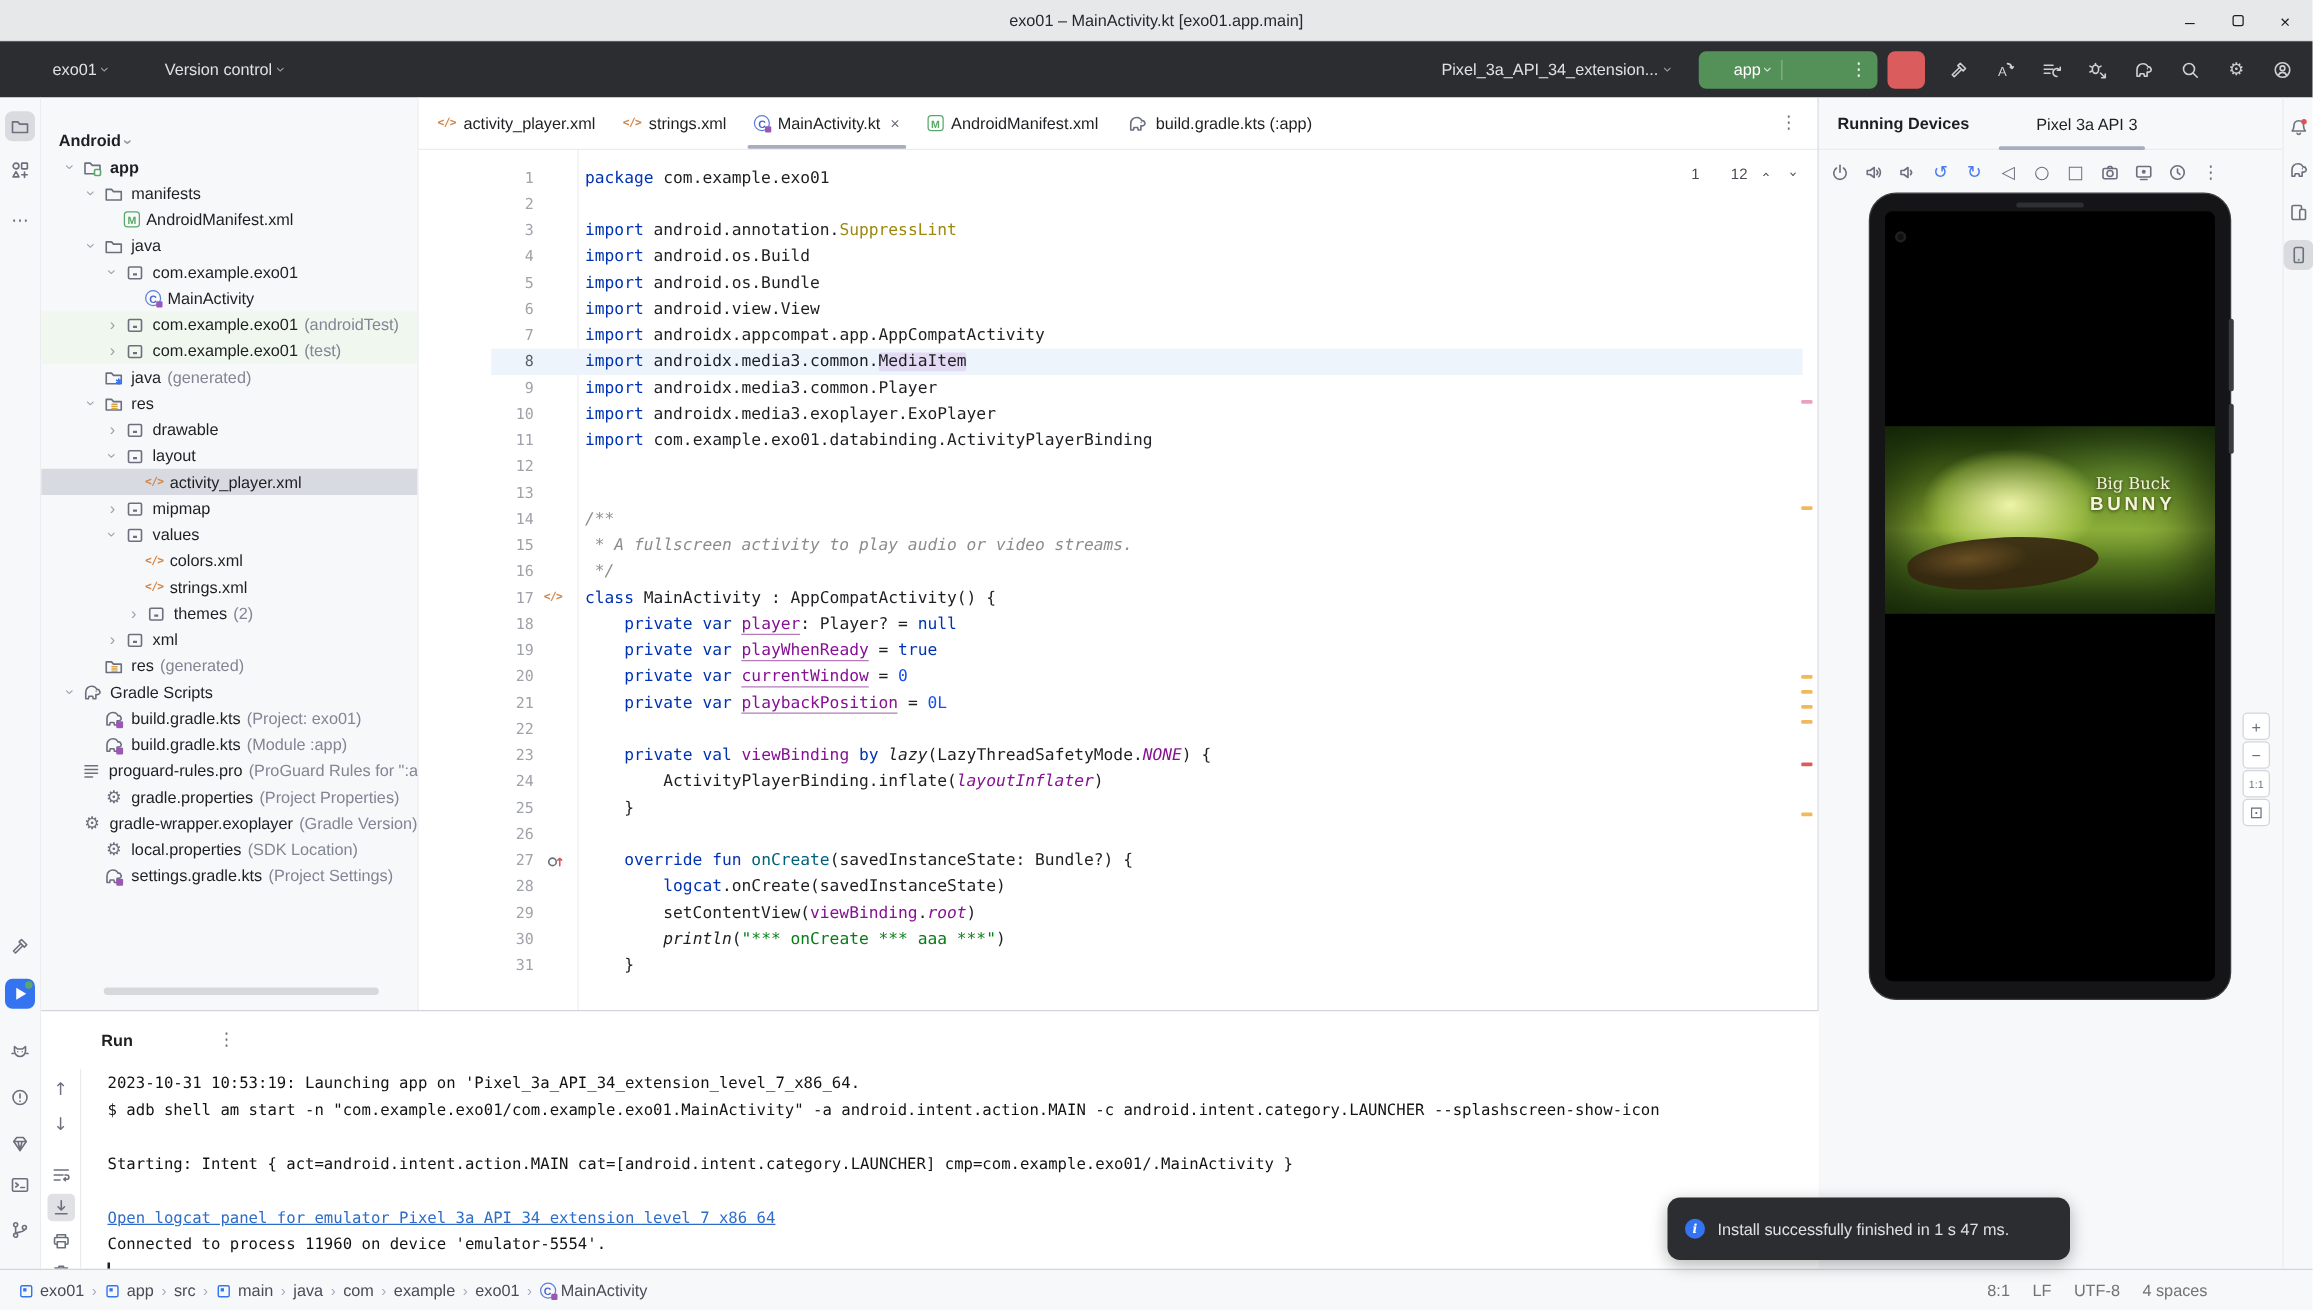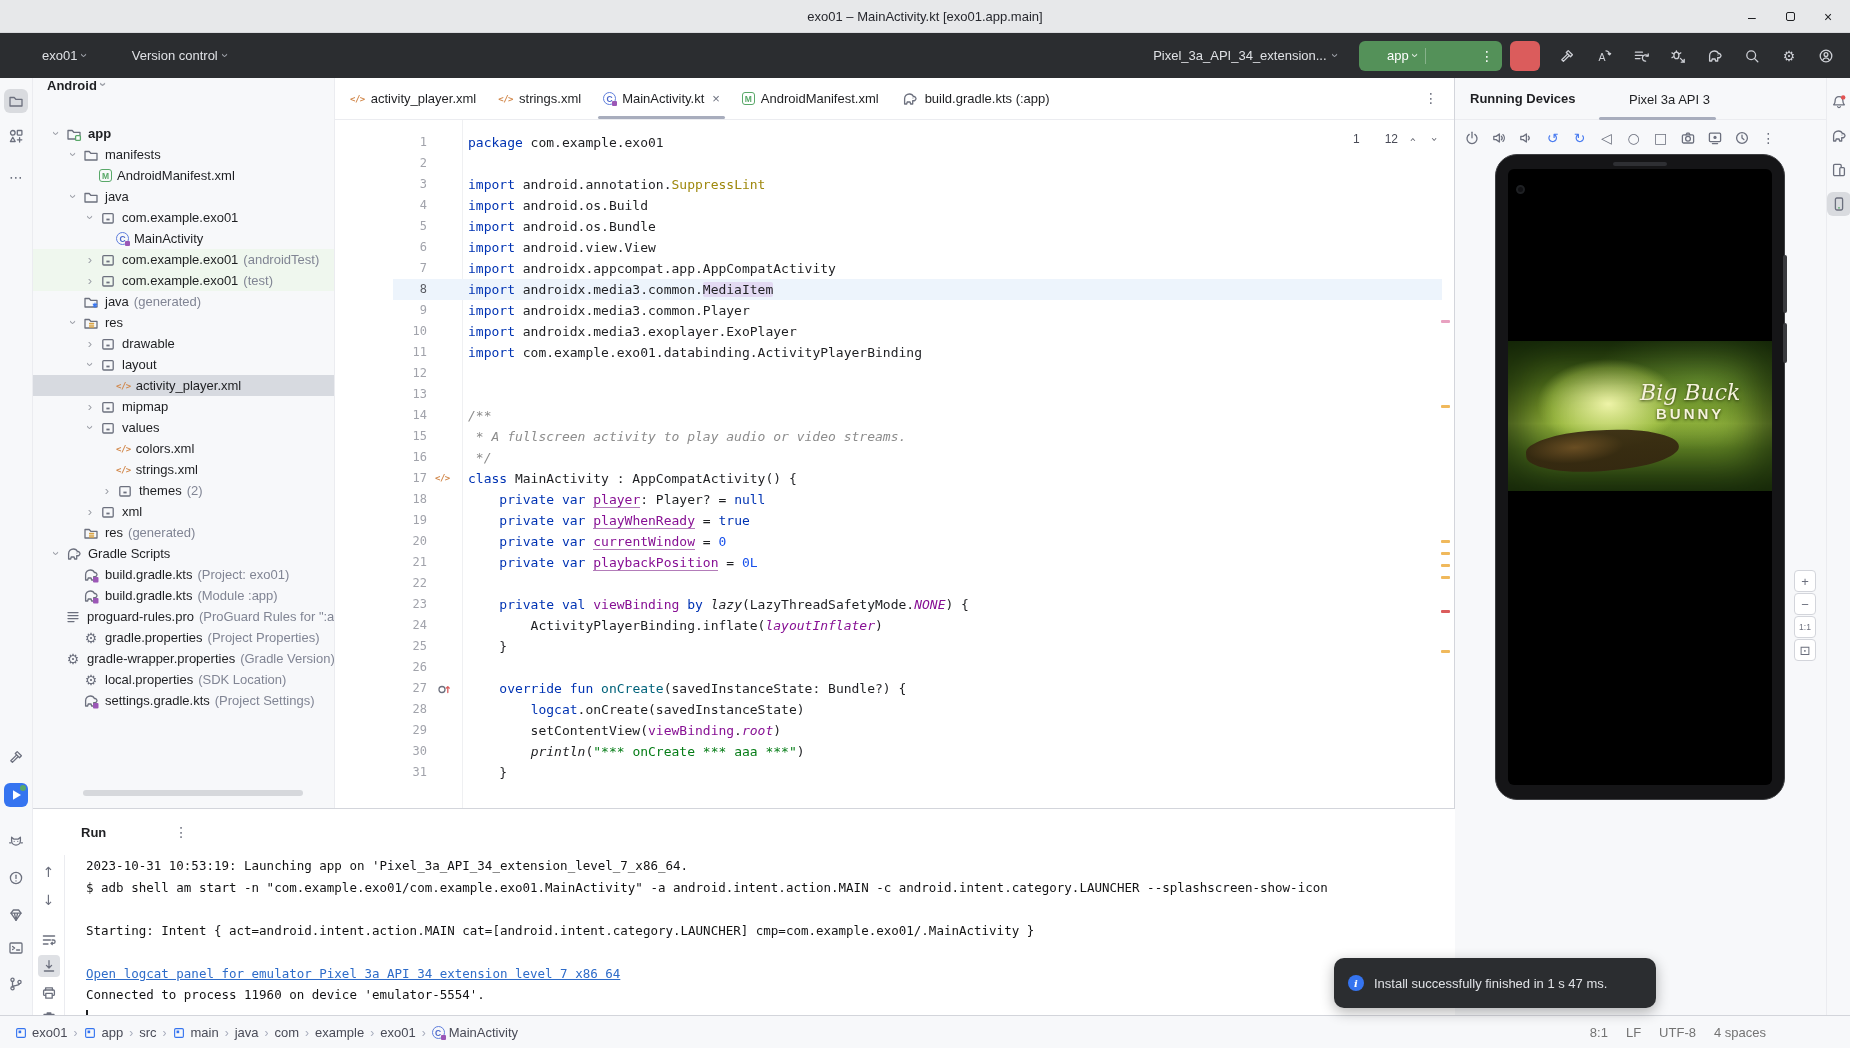--- a/index.html
+++ b/index.html
@@ -34,21 +34,21 @@
   #stop-btn{width:30px;height:30px;border-radius:6px;background:var(--red);display:flex;align-items:center;justify-content:center;color:#fff;margin-right:10px}
   #tb-icons{display:flex;align-items:center;gap:19px}
   
   #left-stripe{left:0;top:78px;width:33px;height:937px;background:var(--panel);border-right:1px solid var(--border)}
   #right-stripe{left:1826px;top:78px;width:24px;height:937px;background:var(--panel);border-left:1px solid var(--border)}
   .stripe-ic{position:absolute;left:50%;transform:translateX(-50%);width:24px;height:24px;display:flex;align-items:center;justify-content:center;color:var(--icon);border-radius:6px}
   .stripe-ic.sel{background:#D9DBDF}
   .stripe-ic.active-run{background:var(--blue);color:#fff}
   
   #project{left:33px;top:78px;width:302px;height:730px;background:var(--panel);border-right:1px solid var(--border);overflow:hidden}
-  #project-header{height:42px;display:flex;align-items:flex-start;padding-left:14px;gap:4px;font-weight:600}
+  #project-header{height:42px;display:flex;align-items:flex-end;padding-left:14px;gap:4px;font-weight:600}
   #tree{position:absolute;left:0;right:0;top:42px;padding-top:3px}
   .trow{height:21px;display:flex;align-items:center;white-space:nowrap}
   .trow .chv{width:18px;display:flex;justify-content:center;color:#6C707E;font-size:12px}
   .trow .lbl{margin-left:5px}
   .trow .hint{margin-left:5px;color:var(--hint)}
   .trow.selected{background:#D7DAE0}
   .trow.green{background:#EFF7EE}
   .trow.b .lbl{font-weight:700}
   #proj-hscroll{position:absolute;left:50px;top:712px;width:220px;height:6px;border-radius:3px;background:#D6D8DC}
   
@@ -108,21 +108,21 @@
   #screen{position:absolute;left:12px;right:12px;top:14px;bottom:14px;background:#000;border-radius:6px;overflow:hidden}
   #cam{position:absolute;left:8px;top:16px;width:9px;height:9px;border-radius:50%;background:#101013;border:2px solid #1E2023}
   #video{position:absolute;left:0;right:0;top:172px;height:150px;
     background:
       radial-gradient(95px 60px at 38% 42%, rgba(246,250,176,.95), rgba(186,214,88,.45) 60%, rgba(0,0,0,0) 75%),
       radial-gradient(150px 95px at 72% 28%, rgba(122,170,62,.55), rgba(0,0,0,0) 70%),
       linear-gradient(180deg,#243c0e 0%,#4f6d1b 28%,#7c9b2c 46%,#8fae39 55%,#5c7e23 72%,#2c4612 100%)}
   #video .vig{position:absolute;inset:0;box-shadow:inset 0 0 40px 18px rgba(10,25,5,.65)}
   #video .log{position:absolute;left:7%;bottom:14%;width:58%;height:27%;background:radial-gradient(closest-side at 32% 38%,#6b4a23,#352610);border-radius:45% 55% 50% 50%;transform:rotate(-4deg);opacity:.92}
   #video .vt{position:absolute;right:12%;top:26%;text-align:center;color:#F5F2DC;text-shadow:0 1px 3px rgba(30,40,5,.8)}
-  #video .vt .l1{font-family:"DejaVu Serif","Liberation Serif",serif;font-style:italic;font-size:22px}
+  #video .vt .l1{font-family:"DejaVu Serif","Liberation Serif",serif;font-size:13px}
   #video .vt .l2{font-weight:700;font-size:15px;letter-spacing:3px}
   .side-btn{position:absolute;right:-3px;width:4px;border-radius:2px;background:#3A3B3E}
   #zoom-ctrl{position:absolute;left:339px;top:492px;width:23px;display:flex;flex-direction:column;gap:1px}
   #zoom-ctrl .zb{width:22px;height:22px;background:#fff;border:1px solid var(--border2);border-radius:4px;display:flex;align-items:center;justify-content:center;color:var(--icon);font-size:13px}
   #zoom-ctrl .zb.small{font-size:8.5px}
   
   #statusbar{left:0;top:1015px;width:1850px;height:33px;background:var(--panel);border-top:1px solid var(--border2);color:#494B57}
   #crumbs{position:absolute;left:14px;top:0;height:33px;display:flex;align-items:center;gap:4px}
   #crumbs .sep{color:#A8ADBD;font-size:12px;margin:0 2px}
   #crumbs .bc{display:flex;align-items:center;gap:4px}
@@ -568,21 +568,21 @@
       </div>
       <div class="trow" style="padding-left: 31px;">
         <span class="chv"></span>
         <span class="i t" style="color: rgb(108, 112, 126);">⚙</span>
         <span class="lbl">gradle.properties</span>
         <span class="hint">(Project Properties)</span>
       </div>
       <div class="trow" style="padding-left: 31px;">
         <span class="chv"></span>
         <span class="i t" style="color: rgb(108, 112, 126);">⚙</span>
-        <span class="lbl">gradle-wrapper.properties</span>
+        <span class="lbl">gradle-wrapper.exoplayer</span>
         <span class="hint">(Gradle Version)</span>
       </div>
       <div class="trow" style="padding-left: 31px;">
         <span class="chv"></span>
         <span class="i t" style="color: rgb(108, 112, 126);">⚙</span>
         <span class="lbl">local.properties</span>
         <span class="hint">(SDK Location)</span>
       </div>
       <div class="trow" style="padding-left: 31px;">
         <span class="chv"></span>

